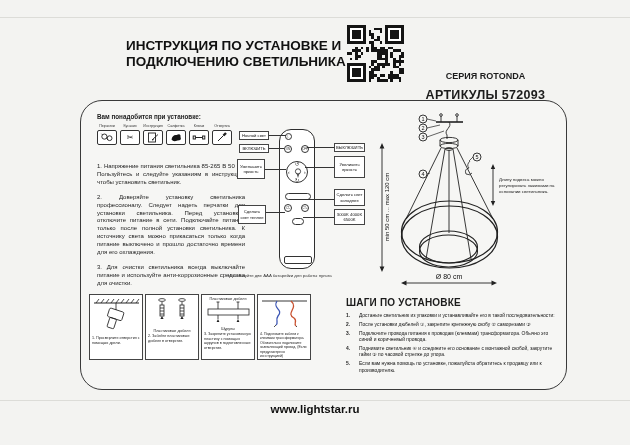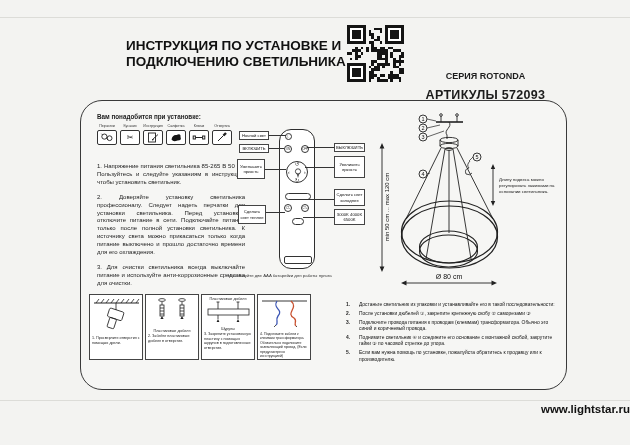--- a/index.html
+++ b/index.html
@@ -74,21 +74,21 @@
   .panel-caption{font-size:3.7px;line-height:1.25;color:#222;margin-top:1px;}
 
   
   .steps{position:absolute;left:265px;top:196px;width:214px;}
   .steps-heading{font-size:10px;font-weight:bold;letter-spacing:0.2px;}
   .steps-list{margin-top:5px;}
   .step{display:flex;margin-bottom:2.5px;}
   .step-num{width:13px;font-size:4.9px;font-weight:bold;flex:none;}
   .step-text{font-size:4.9px;line-height:1.3;color:#111;}
 
-  footer{position:absolute;left:0;top:403px;width:630px;text-align:right;font-weight:bold;font-size:11.5px;color:#111;}
+  footer{position:absolute;left:0;top:403px;width:630px;text-align:center;font-weight:bold;font-size:11.5px;color:#111;}
 </style>
 </head>
 <body>
 
 <div class="page">
   <div class="hline" style="top:17px"></div>
   <div class="hline" style="top:400px"></div>
 
 
   <div class="title">
@@ -461,20 +461,21 @@
             <path d="M17,4 C12,12 24,12 18,19 C15,23 19,26 16,28" stroke="#3b55b5"></path>
             <path d="M31,4 C39,11 25,16 34,21 C38,24 33,27 36,29" stroke="#c8502e"></path>
             <path d="M16,28 l-2,2 M36,29 l2,2" stroke="#222" stroke-width="0.8"></path>
           </g>
         </svg>
         <div class="panel-caption" style="font-size:3.5px">4. Подключите кабели к клеммам трансформатора. Обязательно подключите заземляющий провод. (Если предусмотрено конструкцией)</div>
       </div>
     </div>
 
     <div class="steps">
+      <div class="steps-heading">ШАГИ ПО УСТАНОВКЕ</div>
       <div class="steps-list">
         <div class="step">
           <span class="step-num">1.</span>
           <span class="step-text">Достаньте светильник из упаковки и устанавливайте его в такой последовательности:</span>
         </div>
         <div class="step">
           <span class="step-num">2.</span>
           <span class="step-text">После установки дюбелей ①, закрепите крепежную скобу ② саморезами ③</span>
         </div>
         <div class="step">

